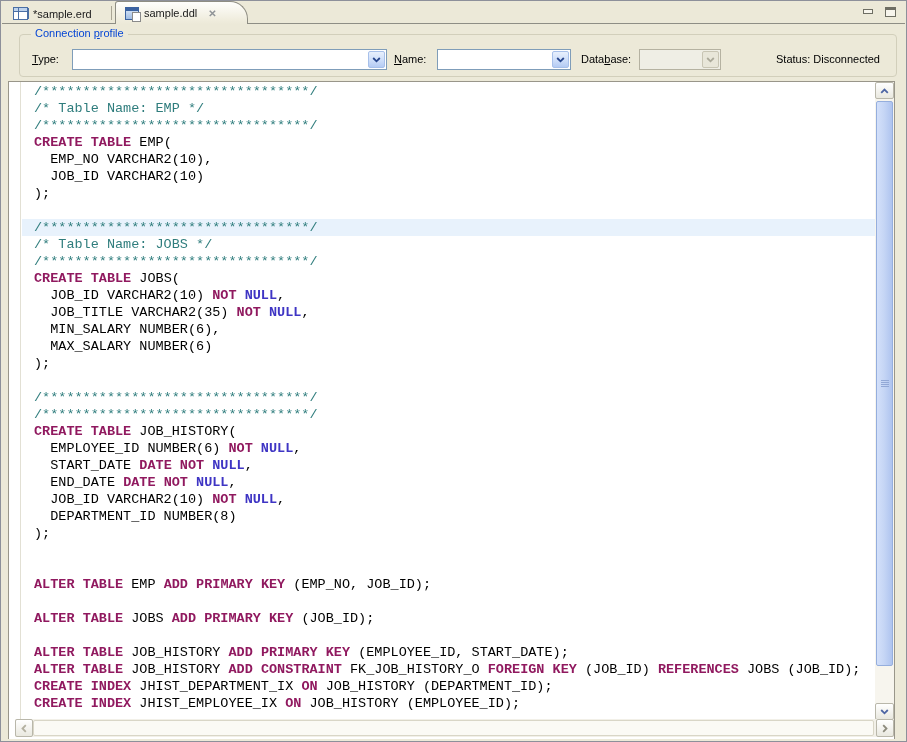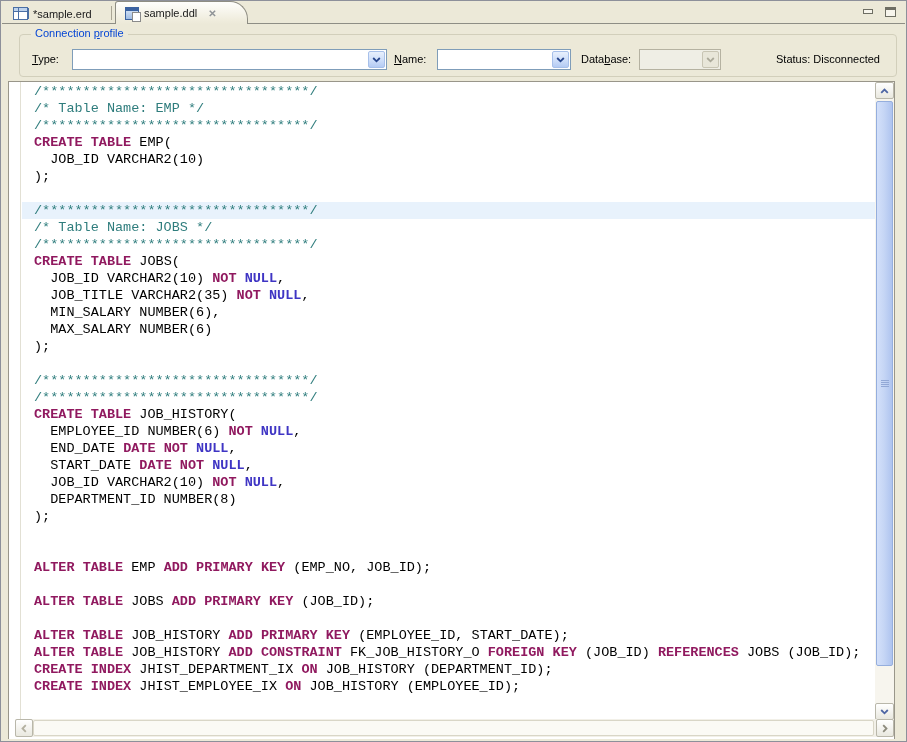--- a/index.html
+++ b/index.html
@@ -154,39 +154,40 @@
     </div>
   </div>
 
   <div class="editor">
     <div class="ruler"></div>
     <div class="code" id="code">
         <div class="code-line"><span class="tk-c">/*********************************/</span></div>
         <div class="code-line"><span class="tk-c">/* Table Name: EMP */</span></div>
         <div class="code-line"><span class="tk-c">/*********************************/</span></div>
         <div class="code-line"><span class="tk-k">CREATE</span><span class="tk-p"> </span><span class="tk-k">TABLE</span><span class="tk-p"> EMP(</span></div>
+        <div class="code-line"><span class="tk-p">  EMP_NO VARCHAR2(10),</span></div>
         <div class="code-line"><span class="tk-p">  JOB_ID VARCHAR2(10)</span></div>
         <div class="code-line"><span class="tk-p">);</span></div>
         <div class="code-line">&nbsp;</div>
         <div class="code-line hl"><span class="tk-c">/*********************************/</span></div>
         <div class="code-line"><span class="tk-c">/* Table Name: JOBS */</span></div>
         <div class="code-line"><span class="tk-c">/*********************************/</span></div>
         <div class="code-line"><span class="tk-k">CREATE</span><span class="tk-p"> </span><span class="tk-k">TABLE</span><span class="tk-p"> JOBS(</span></div>
         <div class="code-line"><span class="tk-p">  JOB_ID VARCHAR2(10) </span><span class="tk-k">NOT</span><span class="tk-p"> </span><span class="tk-n">NULL</span><span class="tk-p">,</span></div>
         <div class="code-line"><span class="tk-p">  JOB_TITLE VARCHAR2(35) </span><span class="tk-k">NOT</span><span class="tk-p"> </span><span class="tk-n">NULL</span><span class="tk-p">,</span></div>
         <div class="code-line"><span class="tk-p">  MIN_SALARY NUMBER(6),</span></div>
         <div class="code-line"><span class="tk-p">  MAX_SALARY NUMBER(6)</span></div>
         <div class="code-line"><span class="tk-p">);</span></div>
         <div class="code-line">&nbsp;</div>
         <div class="code-line"><span class="tk-c">/*********************************/</span></div>
         <div class="code-line"><span class="tk-c">/*********************************/</span></div>
         <div class="code-line"><span class="tk-k">CREATE</span><span class="tk-p"> </span><span class="tk-k">TABLE</span><span class="tk-p"> JOB_HISTORY(</span></div>
         <div class="code-line"><span class="tk-p">  EMPLOYEE_ID NUMBER(6) </span><span class="tk-k">NOT</span><span class="tk-p"> </span><span class="tk-n">NULL</span><span class="tk-p">,</span></div>
+        <div class="code-line"><span class="tk-p">  START_DATE </span><span class="tk-k">DATE</span><span class="tk-p"> </span><span class="tk-k">NOT</span><span class="tk-p"> </span><span class="tk-n">NULL</span><span class="tk-p">,</span></div>
         <div class="code-line"><span class="tk-p">  END_DATE </span><span class="tk-k">DATE</span><span class="tk-p"> </span><span class="tk-k">NOT</span><span class="tk-p"> </span><span class="tk-n">NULL</span><span class="tk-p">,</span></div>
-        <div class="code-line"><span class="tk-p">  START_DATE </span><span class="tk-k">DATE</span><span class="tk-p"> </span><span class="tk-k">NOT</span><span class="tk-p"> </span><span class="tk-n">NULL</span><span class="tk-p">,</span></div>
         <div class="code-line"><span class="tk-p">  JOB_ID VARCHAR2(10) </span><span class="tk-k">NOT</span><span class="tk-p"> </span><span class="tk-n">NULL</span><span class="tk-p">,</span></div>
         <div class="code-line"><span class="tk-p">  DEPARTMENT_ID NUMBER(8)</span></div>
         <div class="code-line"><span class="tk-p">);</span></div>
         <div class="code-line">&nbsp;</div>
         <div class="code-line">&nbsp;</div>
         <div class="code-line"><span class="tk-k">ALTER</span><span class="tk-p"> </span><span class="tk-k">TABLE</span><span class="tk-p"> EMP </span><span class="tk-k">ADD</span><span class="tk-p"> </span><span class="tk-k">PRIMARY</span><span class="tk-p"> </span><span class="tk-k">KEY</span><span class="tk-p"> (EMP_NO, JOB_ID);</span></div>
         <div class="code-line">&nbsp;</div>
         <div class="code-line"><span class="tk-k">ALTER</span><span class="tk-p"> </span><span class="tk-k">TABLE</span><span class="tk-p"> JOBS </span><span class="tk-k">ADD</span><span class="tk-p"> </span><span class="tk-k">PRIMARY</span><span class="tk-p"> </span><span class="tk-k">KEY</span><span class="tk-p"> (JOB_ID);</span></div>
         <div class="code-line">&nbsp;</div>
         <div class="code-line"><span class="tk-k">ALTER</span><span class="tk-p"> </span><span class="tk-k">TABLE</span><span class="tk-p"> JOB_HISTORY </span><span class="tk-k">ADD</span><span class="tk-p"> </span><span class="tk-k">PRIMARY</span><span class="tk-p"> </span><span class="tk-k">KEY</span><span class="tk-p"> (EMPLOYEE_ID, START_DATE);</span></div>

